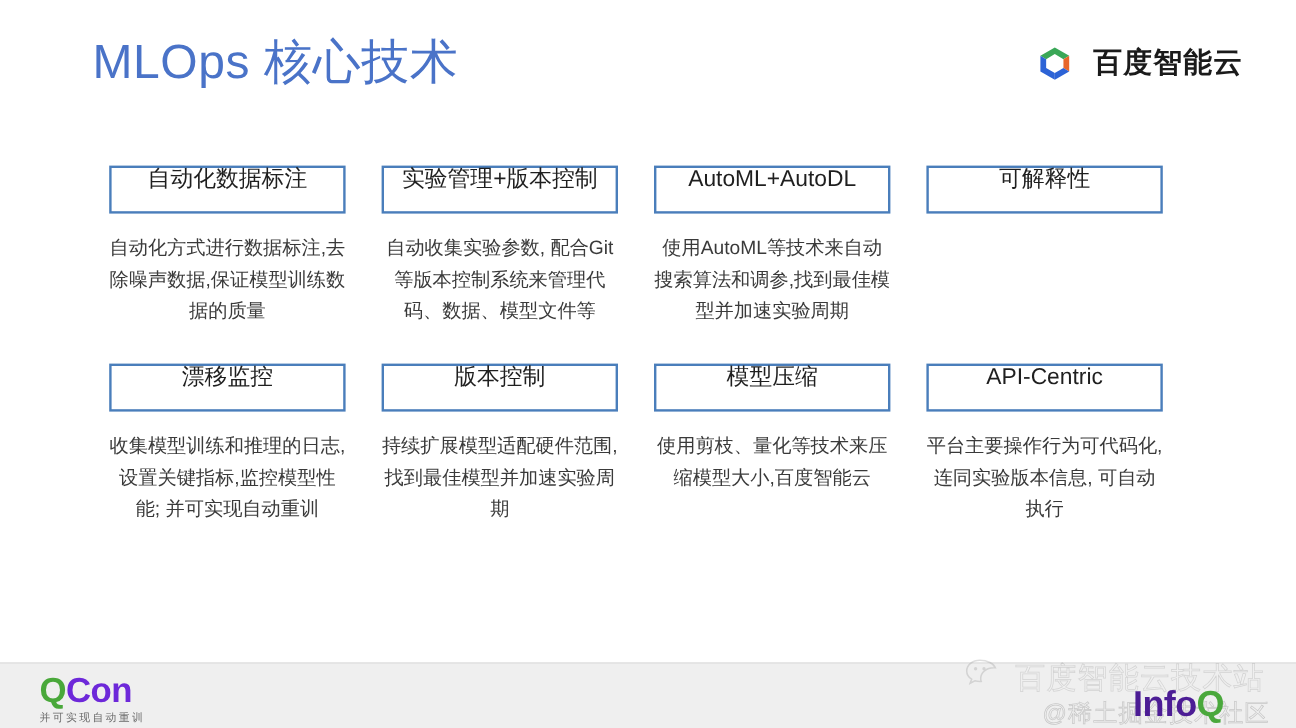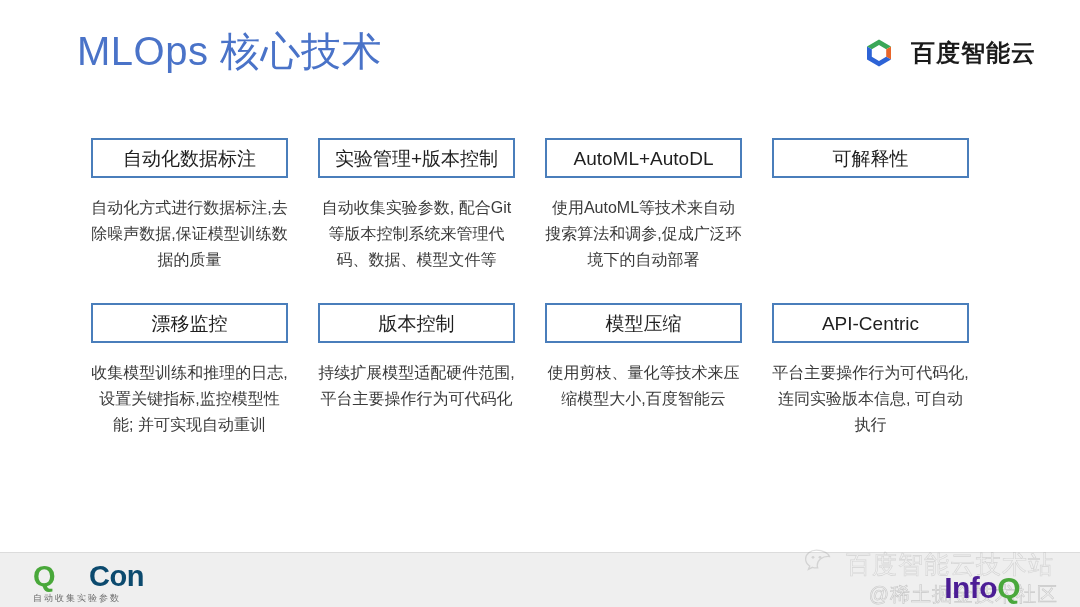--- a/index.html
+++ b/index.html
@@ -69,21 +69,21 @@
   .card {
     position: absolute;
     width: 197px;
   }
   .card-box {
     box-sizing: border-box;
     height: 40px;
     border: 2px solid #4a7ebb;
     background: #ffffff;
     display: flex;
-    align-items: center;
+    align-items: flex-start;
     justify-content: center;
   }
   .card-box-title {
     font-size: 19px;
     font-weight: 400;
     color: #1f1f1f;
     line-height: 1;
     white-space: nowrap;
   }
   .card-desc {
@@ -118,21 +118,21 @@
     left: 33px;
     top: 9px;
     line-height: 1;
   }
   .qcon-word {
     font-size: 29px;
     font-weight: 700;
     letter-spacing: -0.5px;
   }
   .qcon-q { color: #49a83a; }
-  .qcon-con { color: #0c4a6e; margin-left: 34px; }
+  .qcon-con { color: #6d28d9; }
   .qcon-sub {
     margin-top: 3px;
     font-size: 9px;
     letter-spacing: 2px;
     color: #6a6a6a;
   }
 
   
   .wm-wechat-row {
     position: absolute;
@@ -209,41 +209,41 @@
       <div class="card-box">
         <span class="card-box-title">实验管理+版本控制</span>
       </div>
       <div class="card-desc">自动收集实验参数, 配合Git等版本控制系统来管理代码、数据、模型文件等</div>
     </div>
 
     <div class="card col-3 row-1">
       <div class="card-box">
         <span class="card-box-title">AutoML+AutoDL</span>
       </div>
-      <div class="card-desc">使用AutoML等技术来自动搜索算法和调参,促成广泛环境下的自动部署</div>
+      <div class="card-desc">使用AutoML等技术来自动搜索算法和调参,找到最佳模型并加速实验周期</div>
     </div>
 
     <div class="card col-4 row-1">
       <div class="card-box">
         <span class="card-box-title">可解释性</span>
       </div>
     </div>
 
     <div class="card col-1 row-2">
       <div class="card-box">
         <span class="card-box-title">漂移监控</span>
       </div>
       <div class="card-desc">收集模型训练和推理的日志,设置关键指标,监控模型性能; 并可实现自动重训</div>
     </div>
 
     <div class="card col-2 row-2">
       <div class="card-box">
         <span class="card-box-title">版本控制</span>
       </div>
-      <div class="card-desc">持续扩展模型适配硬件范围, 平台主要操作行为可代码化</div>
+      <div class="card-desc">持续扩展模型适配硬件范围, 找到最佳模型并加速实验周期</div>
     </div>
 
     <div class="card col-3 row-2">
       <div class="card-box">
         <span class="card-box-title">模型压缩</span>
       </div>
       <div class="card-desc">使用剪枝、量化等技术来压缩模型大小,百度智能云</div>
     </div>
 
     <div class="card col-4 row-2">
@@ -253,21 +253,21 @@
       <div class="card-desc">平台主要操作行为可代码化, 连同实验版本信息, 可自动执行</div>
     </div>
 
   </div>
 
   <div class="footer">
     <div class="qcon-logo">
       <div class="qcon-word">
         <span class="qcon-q">Q</span><span class="qcon-con">Con</span>
       </div>
-      <div class="qcon-sub">自动收集实验参数</div>
+      <div class="qcon-sub">并可实现自动重训</div>
     </div>
   </div>
 
   <div class="wm-wechat-row">
     <span>
       <svg width="34" height="28" viewBox="0 0 34 28" aria-hidden="true">
         <path d="M12.5 2.2C6.4 2.2 1.6 6.2 1.6 11.1c0 2.8 1.6 5.3 4.1 6.9L4.4 21.4l4-2.1c1.3.4 2.7.6 4.1.6.4 0 .8 0 1.2-.05-.3-.8-.45-1.6-.45-2.5 0-4.9 4.8-8.9 10.9-8.9.45 0 .9.02 1.3.07C24.3 5.1 18.9 2.2 12.5 2.2Z" fill="none" stroke="#9a9a9a" stroke-width="1.3"></path>
         <circle cx="9" cy="9.3" r="1.4" fill="#9a9a9a"></circle>
         <circle cx="16" cy="9.3" r="1.4" fill="#9a9a9a"></circle>
       </svg>

